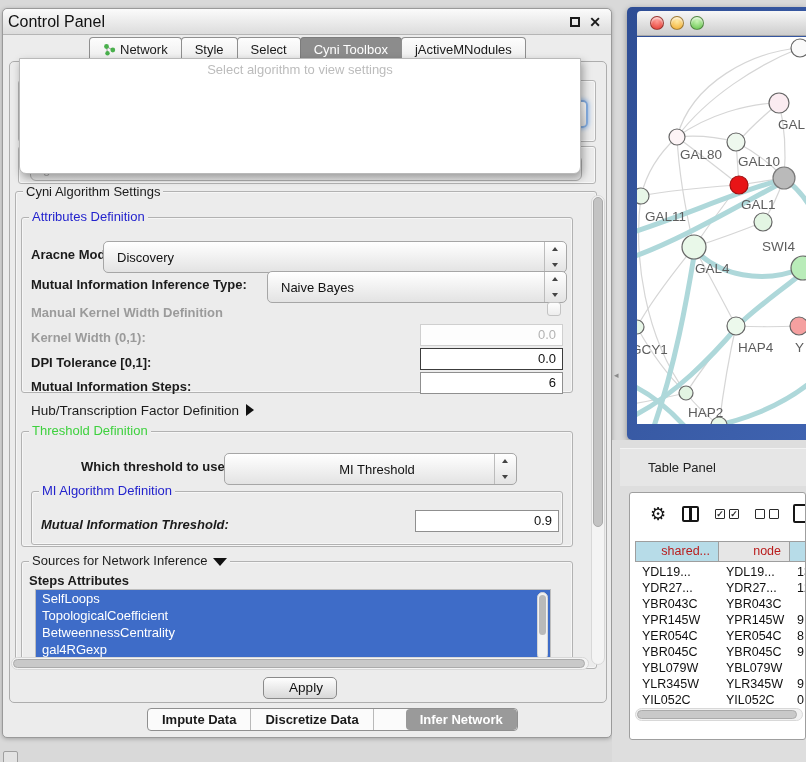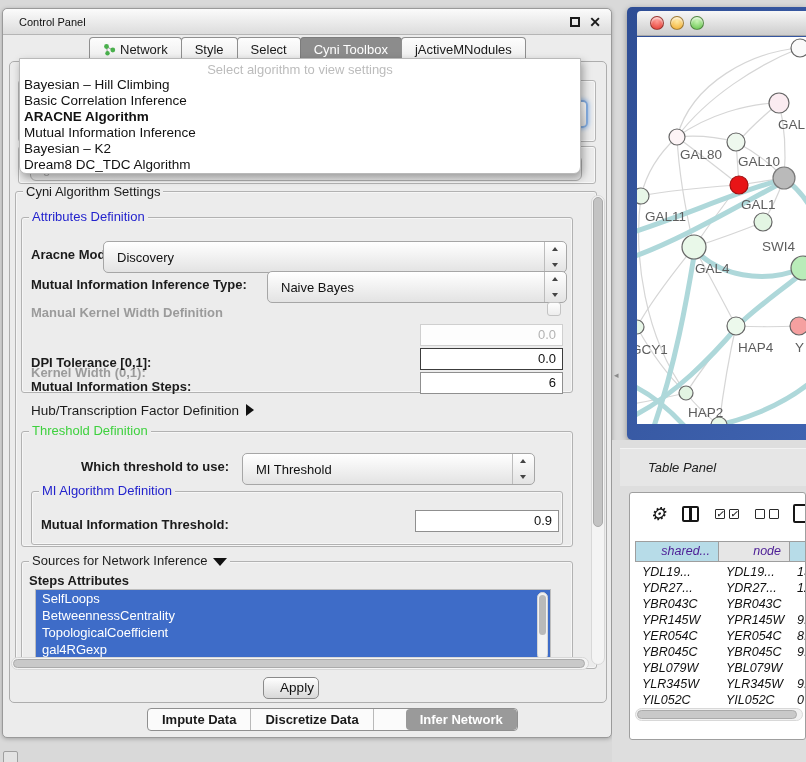--- a/index.html
+++ b/index.html
@@ -7,21 +7,21 @@
   body { font-family:"Liberation Sans", sans-serif; background:#d9d9d9; position:relative; }
   #page { position:absolute; inset:0; width:806px; height:762px; overflow:hidden; }
 
   
   .cp-window { position:absolute; left:2px; top:8px; width:610px; height:730px;
     background:#ececec; border:1px solid #9a9a9a; border-radius:5px;
     box-shadow:0 1px 4px rgba(0,0,0,.25); }
   .cp-titlebar { position:absolute; left:0; top:0; right:0; height:26px;
     background:linear-gradient(#fbfbfb,#dcdcdc); border-bottom:1px solid #b5b5b5;
     border-radius:5px 5px 0 0; display:flex; align-items:center; }
-  .cp-title { font-size:11px; color:#111; padding-left:16px; }
+  .cp-title { font-size:16px; color:#111; padding-left:5px; }
   .cp-winbtns { position:absolute; right:10px; top:0; height:26px; display:flex; align-items:center; gap:9px; }
   .float-ico { width:10px; height:10px; border:2px solid #1a1a1a; display:inline-block; }
   .close-ico { font-size:14px; font-weight:700; color:#1a1a1a; line-height:10px; }
 
   .tabrow { position:absolute; left:0; top:27px; right:0; height:24px; display:flex; align-items:flex-end; padding-left:86px; }
   .tab { height:23px; display:flex; align-items:center; gap:4px; padding:0 13px; font-size:13px; color:#1a1a1a;
     background:linear-gradient(#fdfdfd,#ededed); border:1px solid #8f8f8f; border-bottom:none;
     border-radius:4px 4px 0 0; margin-right:-1px; white-space:nowrap; }
   .tab.selected { background:#8c8c8c; color:#fff; border-color:#7c7c7c; }
 
@@ -73,21 +73,21 @@
     border-right:7px solid transparent; border-top:8px solid #111; margin-left:5px; vertical-align:-1px; }
   .attr-list { position:absolute; background:#fff; border:1px solid #bdbdbd; overflow:hidden; }
   .attr-item { height:17px; line-height:17px; font-size:13px; color:#fff; background:#3e6cc8; padding-left:6px; }
   .list-scroll { position:absolute; top:2px; width:11px; background:#f2f2f2; border:1px solid #d5d5d5; border-radius:6px; }
   .list-thumb { position:absolute; left:1px; right:1px; background:#b9b9b9; border-radius:5px; }
   .scroll-v { position:absolute; width:14px; background:#f4f4f4; border:1px solid #d8d8d8; border-radius:7px; }
   .scroll-h { position:absolute; height:13px; background:#f4f4f4; border:1px solid #d8d8d8; border-radius:7px; }
   .thumb-v { position:absolute; left:1px; right:1px; background:#c3c3c3; border:1px solid #a9a9a9; border-radius:6px; }
   .thumb-h { position:absolute; top:1px; bottom:1px; background:#c9c9c9; border:1px solid #ababab; border-radius:6px; }
 
-  .apply-btn { position:absolute; left:260px; top:668px; width:56px; height:22px;
+  .apply-btn { position:absolute; left:260px; top:668px; width:74px; height:22px;
     background:linear-gradient(#fefefe,#d8d8d8); border:1px solid #8a8a8a; border-radius:5px;
     font-size:13.5px; color:#111; text-align:center; line-height:20px;padding-left:12px; }
 
   .bottom-tabs { position:absolute; left:144px; top:699px; height:23px; display:flex;
     background:#fbfbfb; border:1px solid #8f8f8f; border-radius:4px; overflow:hidden; }
   .btab { height:100%; display:flex; align-items:center; padding:0 14px; font-size:13px; font-weight:700;
     color:#1a1a1a; border-right:1px solid #b9b9b9; white-space:nowrap; }
   .btab:last-child { border-right:none; }
   .btab.selected { background:#9a9a9a; color:#fff; border-radius:4px;margin-left:32px; }
 
@@ -98,37 +98,37 @@
   
   .net-frame { position:absolute; left:627px; top:7px; width:179px; height:433px;
     background:linear-gradient(120deg,#2e4d94,#3f63b0); border-radius:5px 0 0 5px; box-shadow:0 2px 6px rgba(0,0,0,.35); }
   .net-titlebar { position:absolute; left:10px; top:4px; right:0; height:25px;
     background:linear-gradient(#f7f7f7,#cdcdcd); border-radius:4px 0 0 0; border-bottom:1px solid #a8a8a8; }
   .traffic { position:absolute; top:5px; width:14px; height:14px; border-radius:50%; border:1px solid rgba(0,0,0,.35);
     box-shadow:inset 0 2px 2px rgba(255,255,255,.7); }
   .net-canvas { position:absolute; left:10px; top:30px; right:0; bottom:16px; background:#fff; overflow:hidden; }
 
   
-  .right-lower { position:absolute; left:612px; top:440px; width:194px; height:322px; background:#dedede;font-style:italic; }
+  .right-lower { position:absolute; left:612px; top:440px; width:194px; height:322px; background:#dedede; }
   .tp-strip { position:absolute; left:8px; top:8px; right:0; height:38px; background:#e6e6e6;
     border-top:1px solid #f2f2f2; display:flex; align-items:center; }
   .tp-title { font-size:13px; color:#222; padding-left:28px; }
   .tp-box { position:absolute; left:17px; top:52px; width:177px; height:248px; background:#fff;
     border:1px solid #9f9f9f; border-radius:3px; overflow:hidden; }
   .tp-toolbar { position:absolute; left:0; top:0; right:0; height:42px; display:flex; align-items:center; gap:16px; padding-left:20px; }
   .gear-ico { font-size:18px; color:#161616; }
   .split-ico { width:17px; height:16px; border:2.5px solid #161616; border-radius:2px; position:relative; }
   .split-ico:before { content:""; position:absolute; left:5px; top:0; bottom:0; width:2.5px; background:#161616; }
   .cb { width:10px; height:10px; border:1.5px solid #2a2a2a; border-radius:1px; display:inline-block;
     font-size:9px; line-height:9px; font-weight:700; color:#2a2a2a; text-align:center; }
   .pair { display:flex; gap:4px; }
   .doc-ico { position:absolute; right:-6px; top:11px; width:18px; height:19px; border:2.5px solid #161616; border-radius:2px; background:#fff; }
   .tp-table { position:absolute; left:5px; top:48px; right:0; bottom:0; font-size:12.5px; }
   .tp-hcell { position:absolute; height:21px; border:1px solid #9e9e9e; border-left:none;
-    text-align:right; padding-right:8px; line-height:19px; color:#4c1d95; overflow:hidden; }
+    text-align:right; padding-right:8px; line-height:19px; color:#b91c1c; overflow:hidden; }
   .tp-hcell.first { border-left:1px solid #9e9e9e; }
   .tp-hcell.hl { background:#b7dce8; } .tp-hcell.plain { background:#e6e6e6; }
   .tp-cell { position:absolute; height:16px; line-height:16px; color:#111; padding-left:7px; white-space:nowrap; overflow:hidden; }
   .tp-hscroll { position:absolute; left:5px; bottom:18px; width:168px; height:13px;
     background:#f1f1f1; border:1px solid #d8d8d8; border-radius:7px; }
 </style>
 </head>
 <body>
 <div id="page">
 
@@ -171,28 +171,20 @@
       <div class="frag-group" style="left:8px; top:18px; width:578px; height:62px;"></div>
       <div class="frag-stepper" style="left:554px; top:38px;"></div>
       <div class="frag-group" style="left:8px; top:84px; width:578px; height:38px;"></div>
       <div class="frag-combo" style="left:20px; top:93px; width:552px; height:26px;">
         <span>gal-filtered sif default node</span>
       </div>
     </div>
 
     <div class="dropdown">
       <div class="dd-hint">Select algorithm to view settings</div>
-      <div id="dd-items">
-          <div class="dd-item">Bayesian – Hill Climbing</div>
-          <div class="dd-item">Basic Correlation Inference</div>
-          <div class="dd-item bold">ARACNE Algorithm</div>
-          <div class="dd-item">Mutual Information Inference</div>
-          <div class="dd-item">Bayesian – K2</div>
-          <div class="dd-item">Dream8 DC_TDC Algorithm</div>
-        </div>
     </div>
 
     <div class="group" style="left:12px; top:182px; width:582px; height:478px;"></div>
     <span class="group-label lbl-black" style="left:20px; top:176px;">Cyni Algorithm Settings</span>
 
     <div class="scroll-v" style="left:588px; top:186px; height:470px;">
       <div class="thumb-v" style="top:1px; height:330px;"></div>
     </div>
 
     <div class="group" style="left:18px; top:208px; width:552px; height:176px;"></div>
@@ -206,59 +198,59 @@
 
     <span class="form-label" style="left:28px; top:268px;">Mutual Information Inference Type:</span>
     <div class="combo" style="left:264px; top:262px; width:300px;align-items:center;">
       <span>Naive Bayes</span>
       <span class="arrows"></span>
     </div>
 
     <span class="form-label disabled" style="left:28px; top:296px;">Manual Kernel Width Definition</span>
     <span class="checkbox" style="left:544px; top:293px;"></span>
 
-    <span class="form-label disabled" style="left:28px; top:321px;margin-top:35px;">Kernel Width (0,1):</span>
+    <span class="form-label disabled" style="left:28px; top:321px;">Kernel Width (0,1):</span>
     <div class="tfield disabled" style="left:417px; top:315px; width:143px;">0.0</div>
 
     <span class="form-label" style="left:28px; top:346px;">DPI Tolerance [0,1]:</span>
     <div class="tfield focus" style="left:417px; top:339px; width:143px;">0.0</div>
 
     <span class="form-label" style="left:28px; top:370px;">Mutual Information Steps:</span>
     <div class="tfield" style="left:417px; top:363px; width:143px;">6</div>
 
     <span style="position:absolute; left:28px; top:394px; font-size:13.5px; color:#1b1b1b;">
       <span>Hub/Transcription Factor Definition</span><span class="tri-right"></span>
     </span>
 
     <div class="group" style="left:18px; top:422px; width:552px; height:116px;"></div>
     <span class="group-label lbl-green" style="left:26px; top:415px;">Threshold Definition</span>
 
     <span class="form-label" style="left:78px; top:450px;">Which threshold to use:</span>
-    <div class="combo" style="left:239px; top:444px; width:293px;">
+    <div class="combo" style="left:221px; top:444px; width:293px;justify-content:center;">
       <span>MI Threshold</span>
       <span class="arrows"></span>
     </div>
 
     <div class="group" style="left:28px; top:482px; width:532px; height:54px;"></div>
     <span class="group-label lbl-blue" style="left:36px; top:475px;">MI Algorithm Definition</span>
 
-    <span class="form-label" style="left:38px; top:508px;">Mutual Information Threshold:</span>
+    <span class="form-label" style="left:38px; top:508px;font-style:italic;">Mutual Information Threshold:</span>
     <div class="tfield" style="left:412px; top:501px; width:144px;">0.9</div>
 
     <div class="group" style="left:18px; top:552px; width:552px; height:104px;"></div>
     <span class="group-label lbl-black" style="left:26px; top:545px;">
       <span>Sources for Network Inference</span><span class="tri-down"></span>
     </span>
     <span class="form-label" style="left:26px; top:564px;">Steps Attributes</span>
 
     <div class="attr-list" style="left:32px; top:580px; width:516px; height:74px;">
       <div id="attr-items">
           <div class="attr-item">SelfLoops</div>
+          <div class="attr-item">TopologicalCoefficient</div>
           <div class="attr-item">BetweennessCentrality</div>
-          <div class="attr-item">TopologicalCoefficient</div>
           <div class="attr-item">gal4RGexp</div>
         </div>
       <div class="list-scroll" style="right:2px; height:68px;">
         <div class="list-thumb" style="top:2px; height:40px;"></div>
       </div>
     </div>
 
     <div class="scroll-h" style="left:8px; top:648px; width:578px;">
       <div class="thumb-h" style="left:1px; width:572px;"></div>
     </div>

